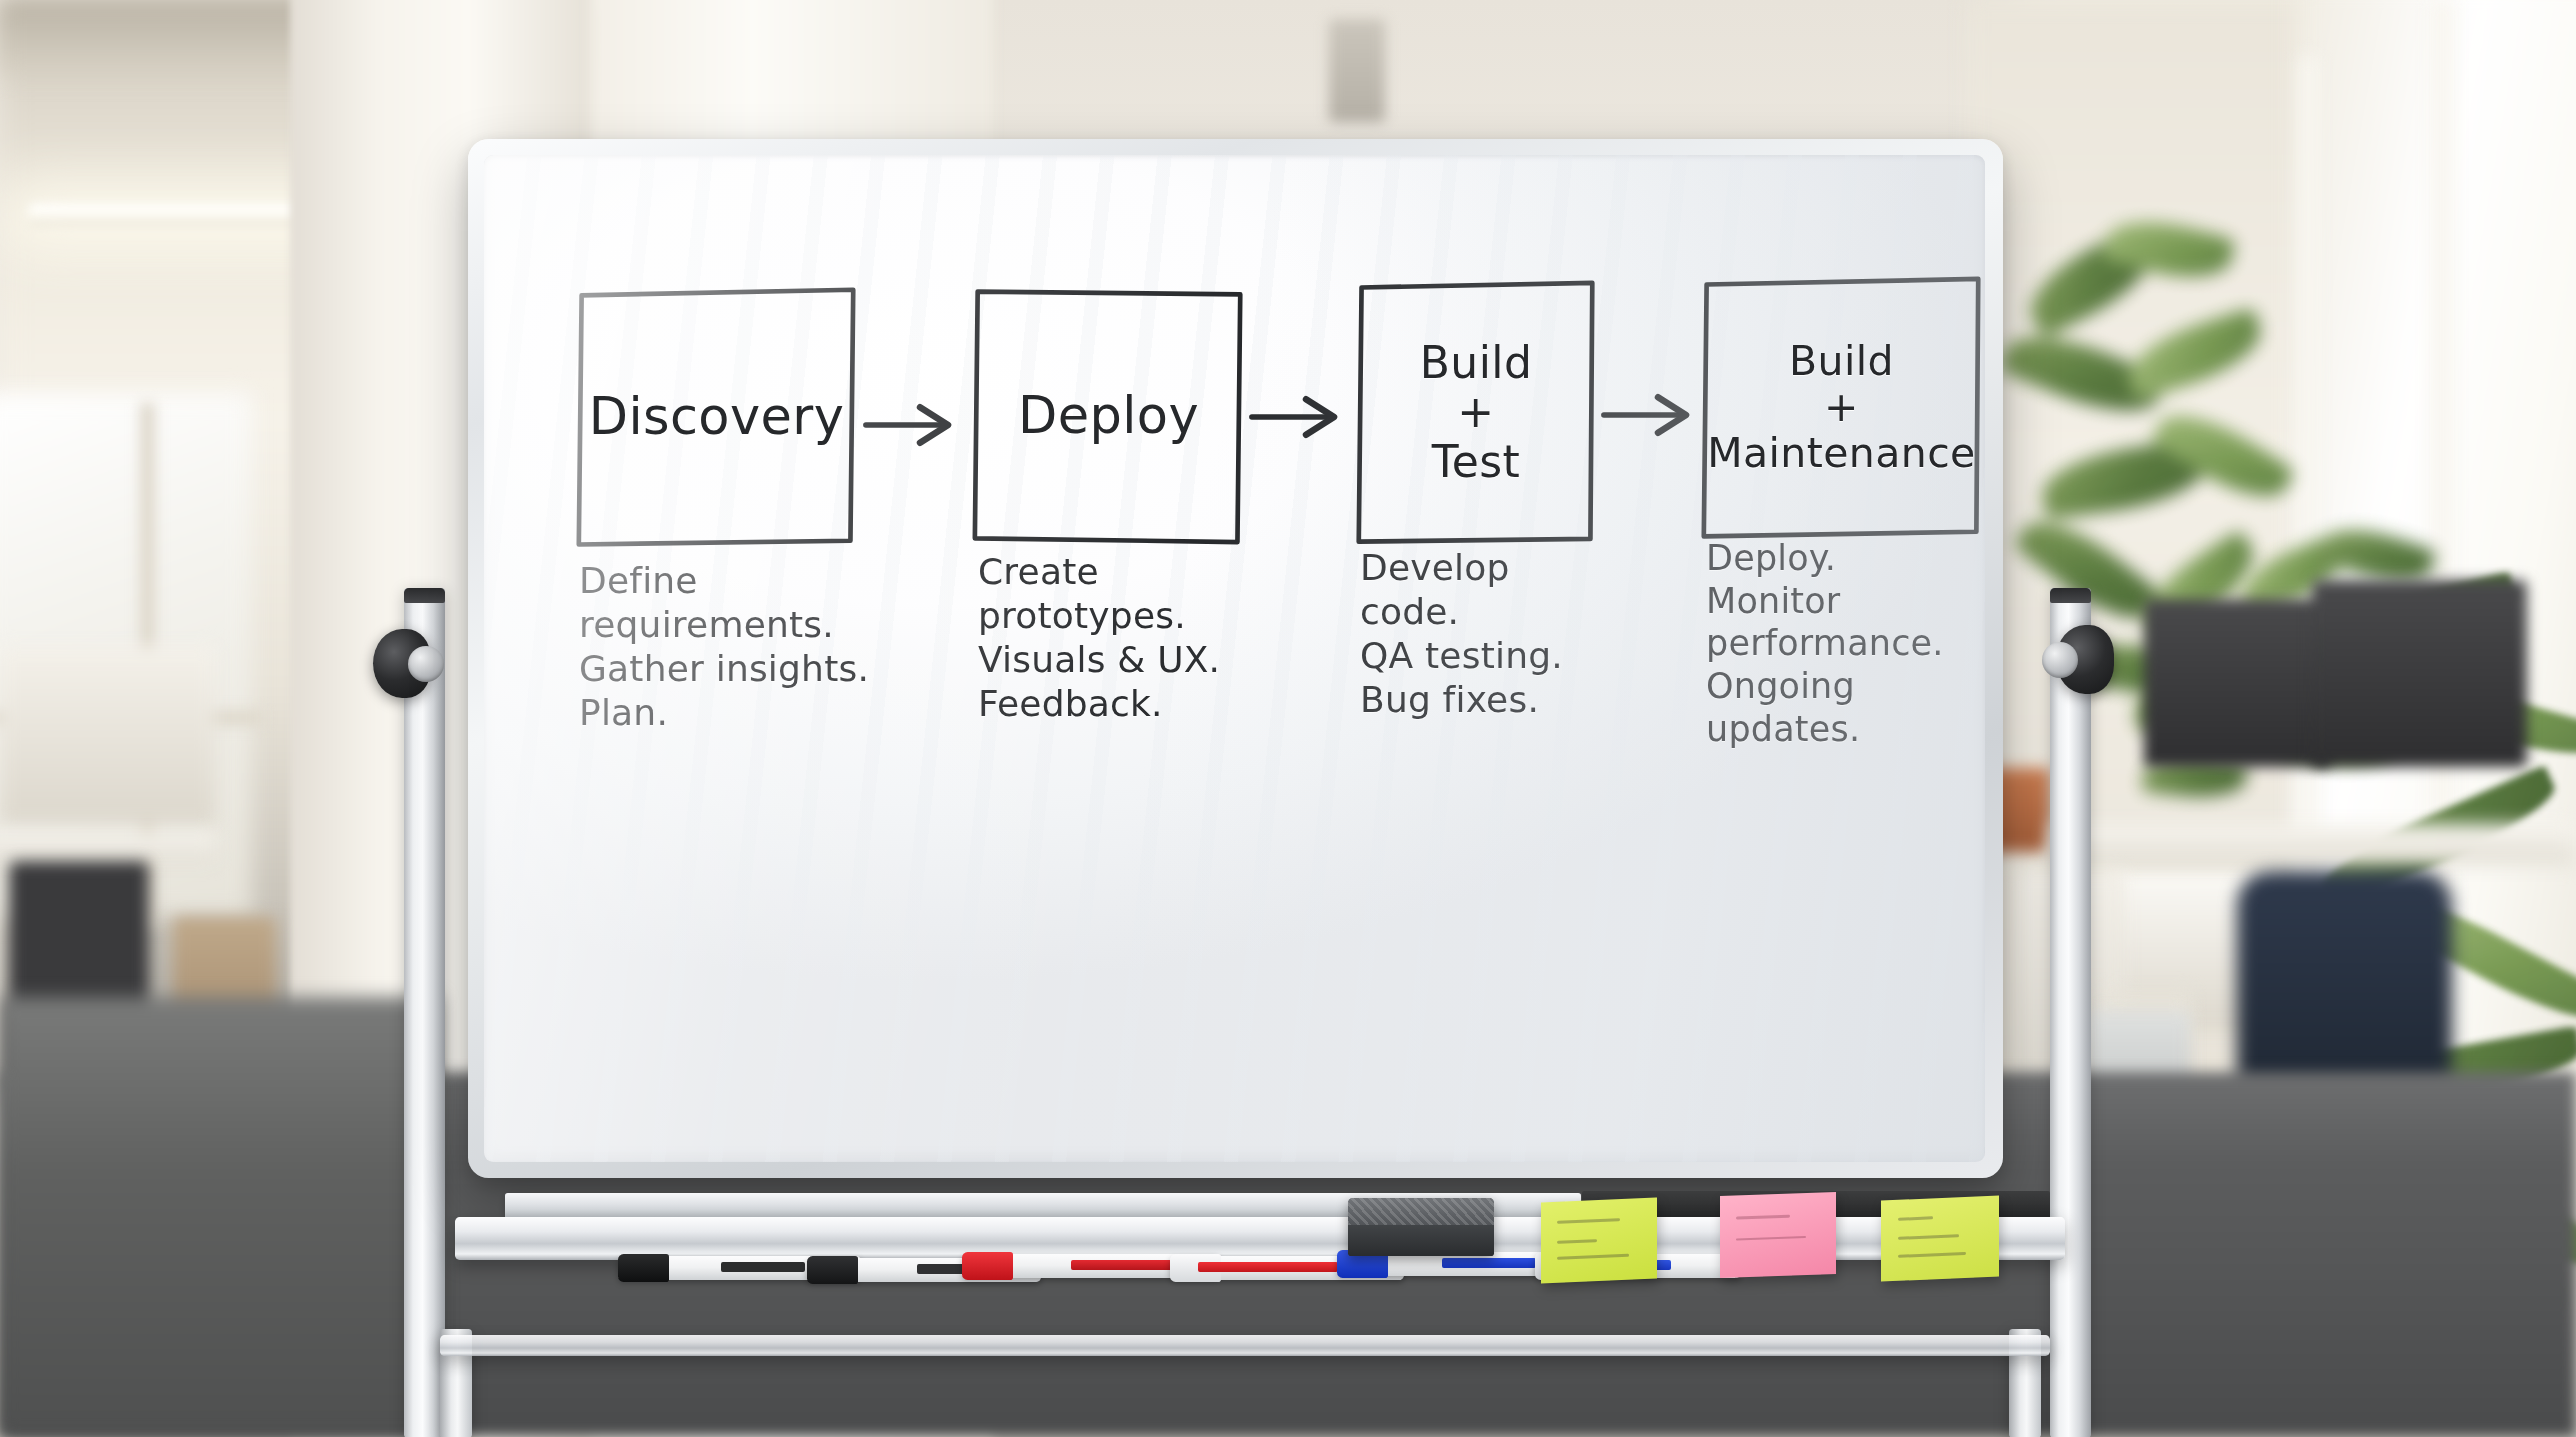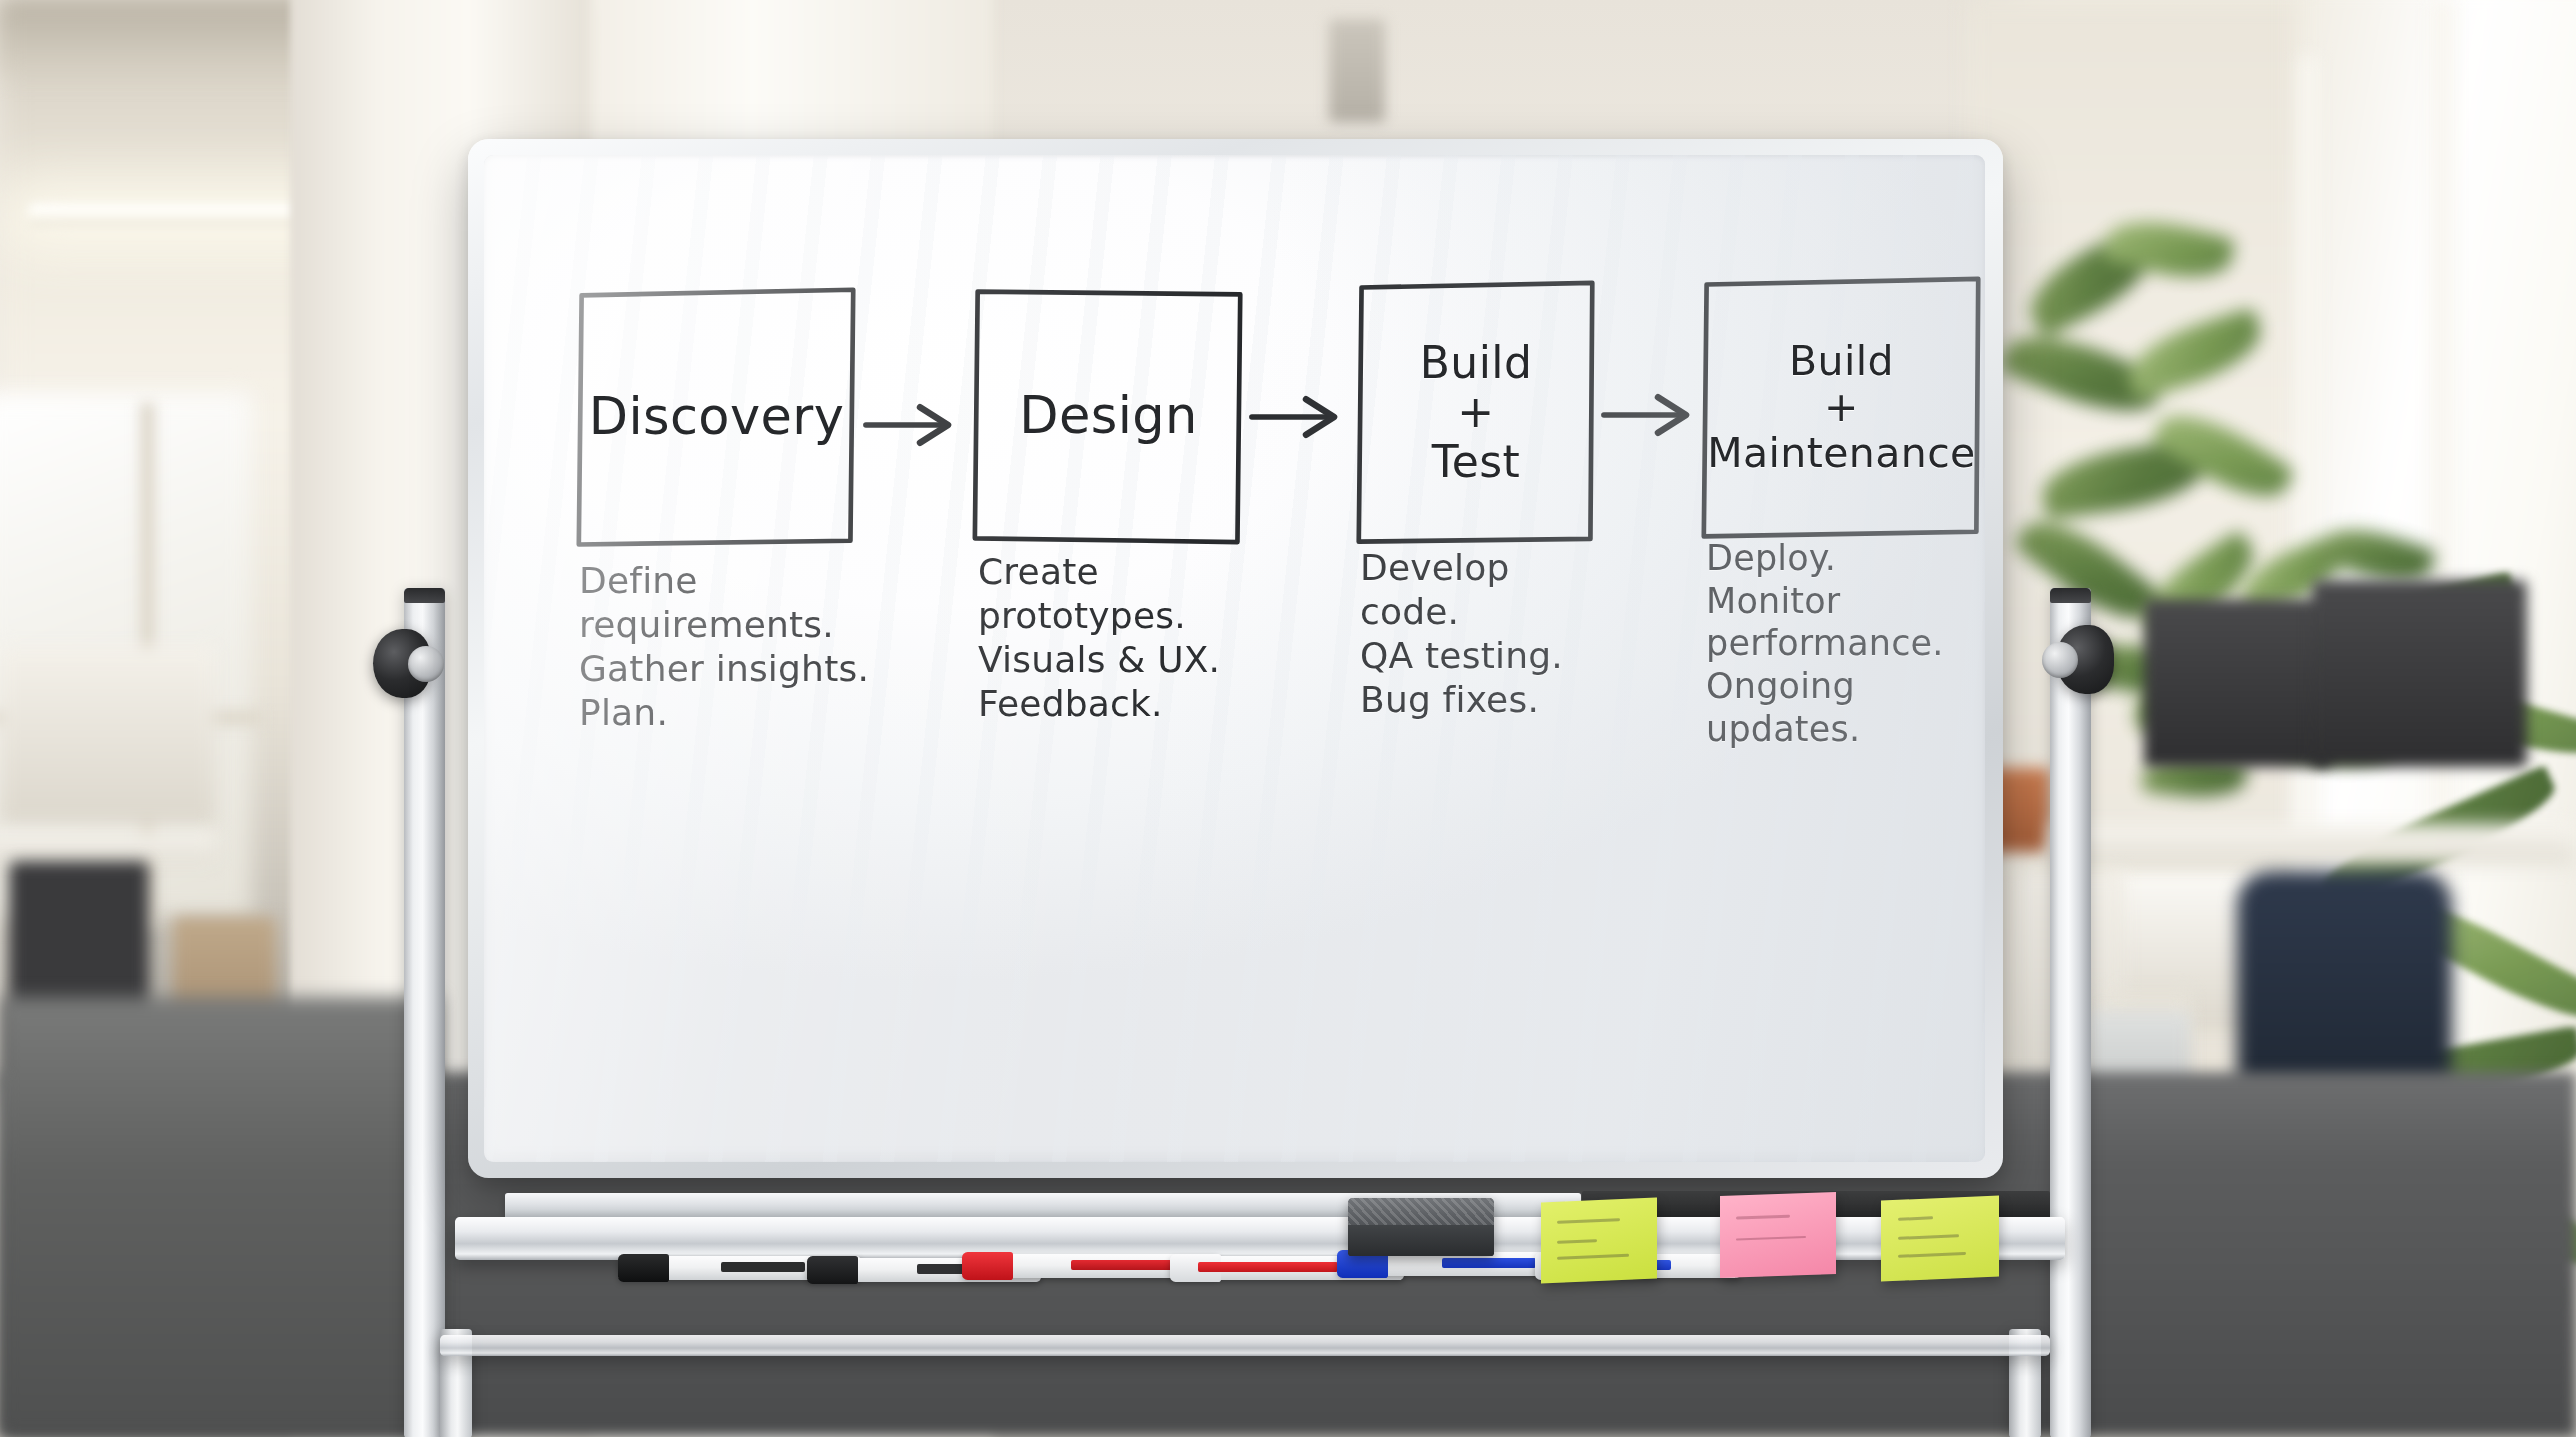--- a/index.html
+++ b/index.html
@@ -404,21 +404,21 @@
 
         <svg class="arrow" style="left:378px; top:242px; width:103px; height:56px;" viewBox="0 0 110 60">
           <path d="M4,30 L86,30" fill="none" stroke="#26282b" stroke-width="6" stroke-linecap="round"></path>
           <path d="M62,11 L92,30 L62,49" fill="none" stroke="#26282b" stroke-width="7" stroke-linecap="round" stroke-linejoin="round"></path>
         </svg>
 
         <div class="node" style="left:489px; top:131px; width:271px; height:260px;">
           <svg class="node-ink" viewBox="0 0 290 278" preserveAspectRatio="none">
             <path d="M5,6 L286,9 L283,274 L2,270 Z" fill="none" stroke="#26282b" stroke-width="5" stroke-linejoin="round" stroke-linecap="round"></path>
           </svg>
-          <span class="node-label" style="font-size:51px;">Design</span>
+          <span class="node-label" style="font-size:51px;">Deploy</span>
         </div>
 
         <svg class="arrow" style="left:764px; top:234px; width:103px; height:56px;" viewBox="0 0 110 60">
           <path d="M4,30 L86,30" fill="none" stroke="#26282b" stroke-width="6" stroke-linecap="round"></path>
           <path d="M62,11 L92,30 L62,49" fill="none" stroke="#26282b" stroke-width="7" stroke-linecap="round" stroke-linejoin="round"></path>
         </svg>
 
         <div class="node" style="left:871px; top:125px; width:242px; height:264px;">
           <svg class="node-ink" viewBox="0 0 258 282" preserveAspectRatio="none">
             <path d="M7,8 L253,3 L251,276 L4,279 Z" fill="none" stroke="#26282b" stroke-width="5" stroke-linejoin="round" stroke-linecap="round"></path>

